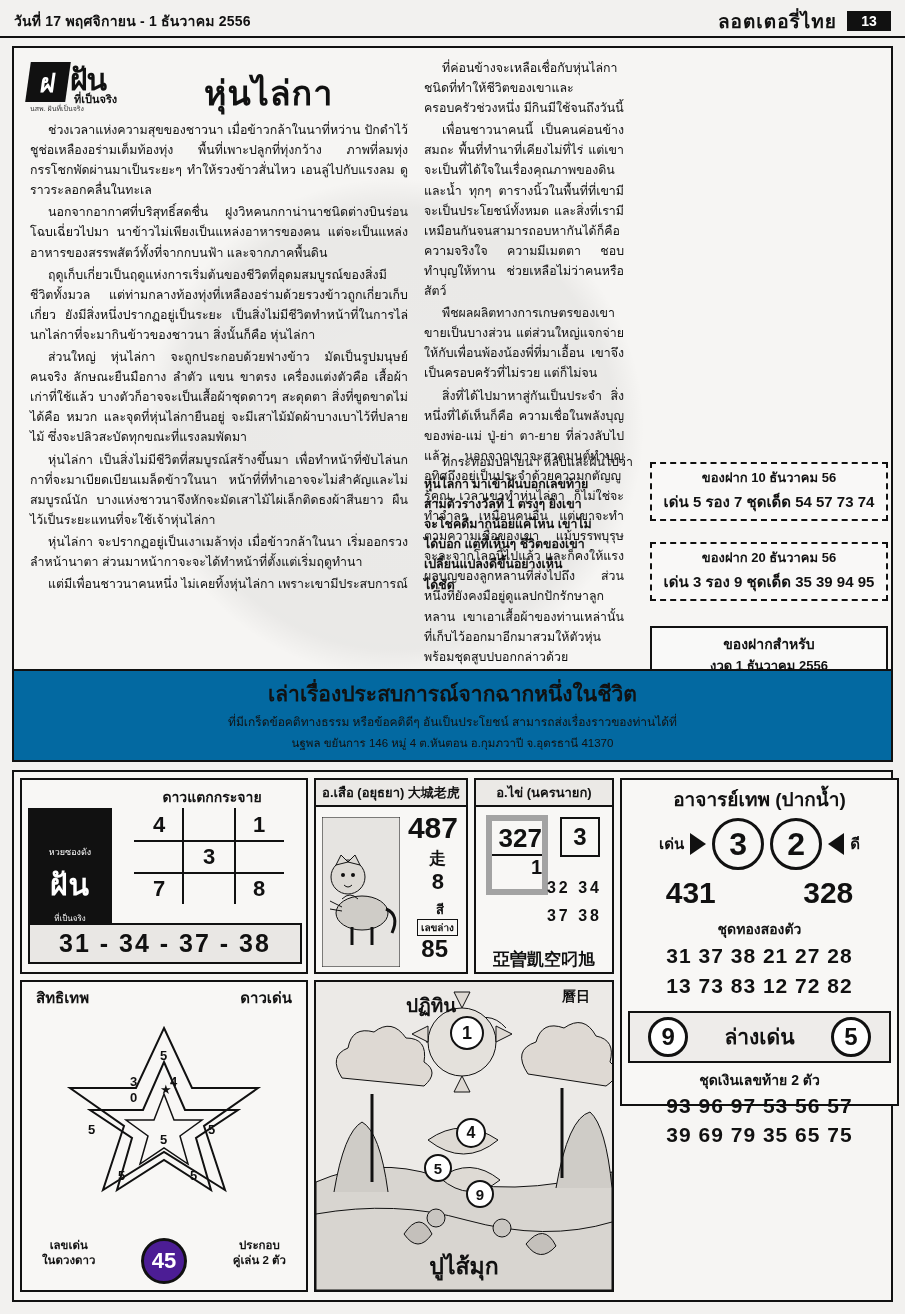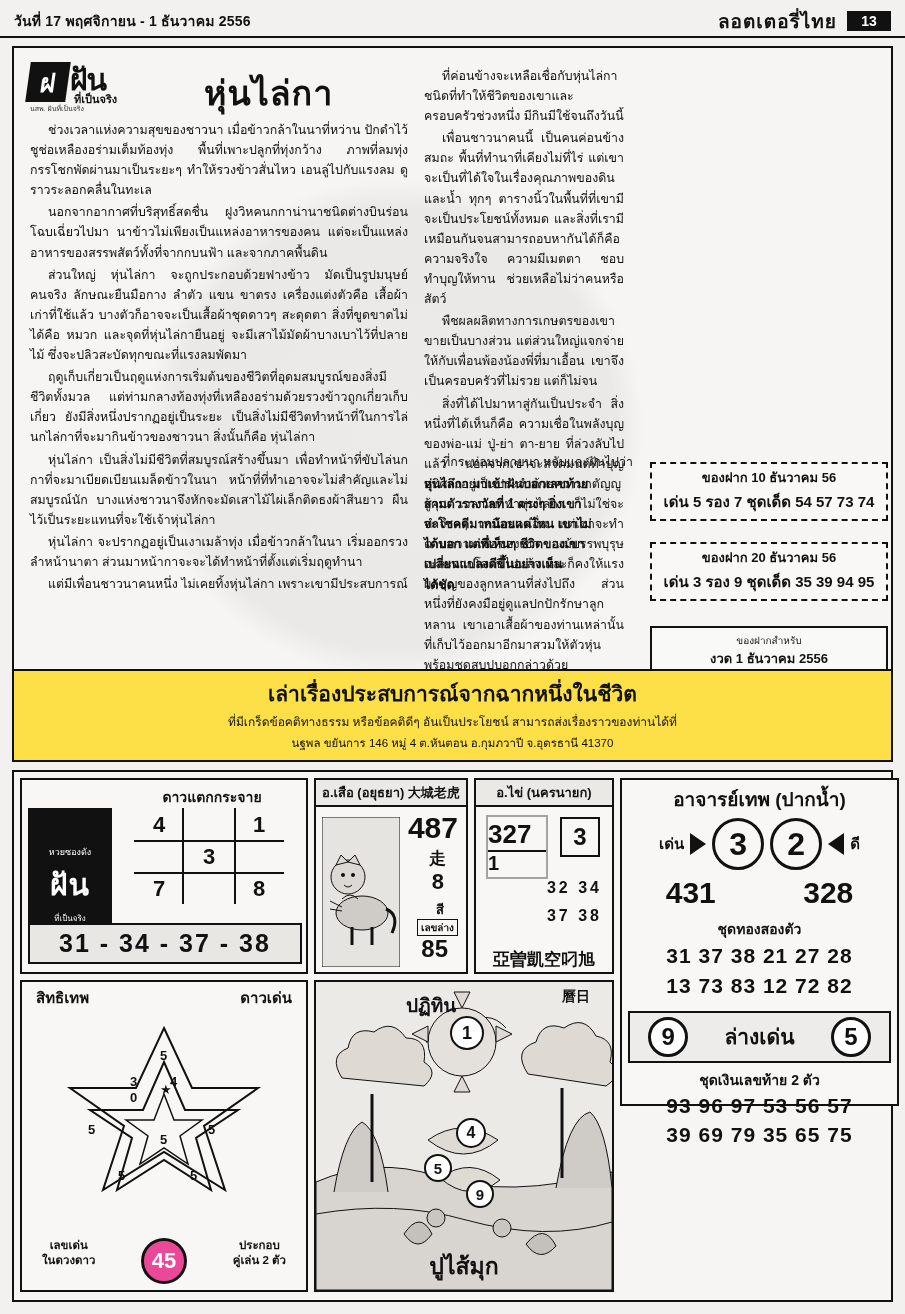--- a/index.html
+++ b/index.html
@@ -129,21 +129,20 @@
     line-height: 1.62;
     text-align: justify;
   }
   .col-right {
     position: absolute;
     left: 410px; top: 10px;
     width: 200px;
     font-size: 12.4px;
     line-height: 1.62;
     text-align: justify;
-    margin-top: 8px;
   }
   .col-left p, .col-right p { margin: 0 0 2px 0; text-indent: 18px; }
 
   
   .pred-box {
     position: absolute;
     border: 2px dashed #111;
     background: rgba(255,255,255,0.35);
     text-align: center;
     padding: 3px 4px 5px 4px;
@@ -156,21 +155,21 @@
 
   .guarantee-box {
     position: absolute;
     left: 636px; top: 578px;
     width: 238px;
     border: 2px solid #111;
     background: rgba(255,255,255,0.4);
     text-align: center;
     padding: 5px 4px 8px 4px;
   }
-  .guarantee-box .g-title { font-size: 10px; font-weight: normal; }
+  .guarantee-box .g-title { font-size: 14px; font-weight: bold; }
   .guarantee-box .g-sub { font-size: 13px; font-weight: bold; margin-bottom: 4px;}
   .g-row { display: flex; align-items: center; justify-content: center; gap: 8px; margin-top: 2px;}
   .g-lab { font-size: 12px; font-weight: bold; }
   .g-num { font-size: 19px; font-weight: bold; letter-spacing: 1px; }
   .col-right-lower {
     position: absolute;
     left: 410px; top: 404px;
     width: 218px;
     font-size: 12.4px;
     line-height: 1.62;
@@ -188,21 +187,21 @@
   }
 
   
   .art-footer {
     position: absolute;
     left: 0; bottom: 0;
     width: 100%;
     border-top: 2px solid #111;
     text-align: center;
     padding: 6px 0 8px 0;
-    background: #fde047;
+    background: #0369a1;
   }
   .af-1 { font-size: 21px; font-weight: bold; }
   .af-2 { font-size: 12px; margin-top: 2px;}
   .af-3 { font-size: 11.5px; margin-top: 3px;}
 
   
   .bottom-panel {
     position: relative;
     margin: 8px 12px 10px 12px;
     border: 2px solid #111;
@@ -275,23 +274,23 @@
   .tiger-art {
     position: absolute; left: 6px; top: 10px;
     width: 78px; height: 150px;
   }
 
   
   #blk-egg { left: 460px; top: 6px; width: 140px; height: 196px; }
   .egg-body { position: relative; height: 168px; }
   .egg-frac {
     position: absolute; left: 10px; top: 8px;
-    width: 62px; text-align: left;
-    border: 2px solid #a3a3a3;
-    padding: 2px 0 2px 0;
+    width: 62px; text-align: right;
+    border: 6px solid #a3a3a3;
+    padding: 2px 0 10px 0;
   }
   .egg-frac .top { font-size: 26px; font-weight: bold; border-bottom: 2px solid #111;}
   .egg-frac .bot { font-size: 20px; font-weight: bold; }
   .egg-box3 {
     position: absolute; left: 84px; top: 10px;
     width: 40px; height: 40px;
     border: 2px solid #111;
     display: flex; align-items: center; justify-content: center;
     font-size: 24px; font-weight: bold;
   }
@@ -368,21 +367,21 @@
     position: absolute; font-size: 13px; font-weight: bold;
   }
   .star-foot {
     position: absolute; bottom: 6px; left: 0; width: 100%;
     display: flex; align-items: flex-start; justify-content: space-between;
     padding: 0 20px;
   }
   .sf-left, .sf-right { font-size: 11.5px; font-weight: bold; text-align: center; line-height: 1.3;}
   .circ-45 {
     width: 46px; height: 46px; border-radius: 50%;
-    border: 3px solid #111; background: #ec4899; color: #fff;
+    border: 3px solid #111; background: #4c1d95; color: #fff;
     display: flex; align-items: center; justify-content: center;
     font-size: 22px; font-weight: bold;
   }
 
   
   #blk-cal { left: 300px; top: 208px; width: 300px; height: 312px; }
   .cal-art { position: relative; width: 100%; height: 100%; overflow: hidden; background: #ec4899;}
   .cal-top-label {
     position: absolute; left: 90px; top: 8px;
     font-size: 19px; font-weight: bold;
@@ -442,22 +441,22 @@
       <div class="logo-word">ฝัน</div>
       <div class="logo-sub">ที่เป็นจริง</div>
       <div class="logo-tiny">นสพ. ฝันที่เป็นจริง</div>
     </div>
 
     <div class="article-title">หุ่นไล่กา</div>
 
     <div class="col-left">
       <p>ช่วงเวลาแห่งความสุขของชาวนา เมื่อข้าวกล้าในนาที่หว่าน ปักดำไว้ ชูช่อเหลืองอร่ามเต็มท้องทุ่ง พื้นที่เพาะปลูกที่ทุ่งกว้าง ภาพที่ลมทุ่งกรรโชกพัดผ่านมาเป็นระยะๆ ทำให้รวงข้าวสั่นไหว เอนลู่ไปกับแรงลม ดูราวระลอกคลื่นในทะเล</p>
       <p>นอกจากอากาศที่บริสุทธิ์สดชื่น ฝูงวิหคนกกาน่านาชนิดต่างบินร่อนโฉบเฉี่ยวไปมา นาข้าวไม่เพียงเป็นแหล่งอาหารของคน แต่จะเป็นแหล่งอาหารของสรรพสัตว์ทั้งที่จากกบนฟ้า และจากภาคพื้นดิน</p>
+      <p>ฤดูเก็บเกี่ยวเป็นฤดูแห่งการเริ่มต้นของชีวิตที่อุดมสมบูรณ์ของสิ่งมีชีวิตทั้งมวล แต่ท่ามกลางท้องทุ่งที่เหลืองอร่ามด้วยรวงข้าวถูกเกี่ยวเก็บเกี่ยว ยังมีสิ่งหนึ่งปรากฏอยู่เป็นระยะ เป็นสิ่งไม่มีชีวิตทำหน้าที่ในการไล่นกไล่กาที่จะมากินข้าวของชาวนา สิ่งนั้นก็คือ หุ่นไล่กา</p>
       <p>ส่วนใหญ่ หุ่นไล่กา จะถูกประกอบด้วยฟางข้าว มัดเป็นรูปมนุษย์คนจริง ลักษณะยืนมือกาง ลำตัว แขน ขาตรง เครื่องแต่งตัวคือ เสื้อผ้าเก่าที่ใช้แล้ว บางตัวก็อาจจะเป็นเสื้อผ้าชุดดาวๆ สะดุดตา สิ่งที่ขูดขาดไม่ได้คือ หมวก และจุดที่หุ่นไล่กายืนอยู่ จะมีเสาไม้มัดผ้าบางเบาไว้ที่ปลายไม้ ซึ่งจะปลิวสะบัดทุกขณะที่แรงลมพัดมา</p>
-      <p>ฤดูเก็บเกี่ยวเป็นฤดูแห่งการเริ่มต้นของชีวิตที่อุดมสมบูรณ์ของสิ่งมีชีวิตทั้งมวล แต่ท่ามกลางท้องทุ่งที่เหลืองอร่ามด้วยรวงข้าวถูกเกี่ยวเก็บเกี่ยว ยังมีสิ่งหนึ่งปรากฏอยู่เป็นระยะ เป็นสิ่งไม่มีชีวิตทำหน้าที่ในการไล่นกไล่กาที่จะมากินข้าวของชาวนา สิ่งนั้นก็คือ หุ่นไล่กา</p>
       <p>หุ่นไล่กา เป็นสิ่งไม่มีชีวิตที่สมบูรณ์สร้างขึ้นมา เพื่อทำหน้าที่ขับไล่นกกาที่จะมาเบียดเบียนเมล็ดข้าวในนา หน้าที่ที่ทำเอาจจะไม่สำคัญและไม่สมบูรณ์นัก บางแห่งชาวนาจึงหักจะมัดเสาไม้ไผ่เล็กติดธงผ้าสีนยาว ผืนไว้เป็นระยะแทนที่จะใช้เจ้าหุ่นไล่กา</p>
       <p>หุ่นไล่กา จะปรากฏอยู่เป็นเงาเมล้าทุ่ง เมื่อข้าวกล้าในนา เริ่มออกรวง ลำหน้านาตา ส่วนมาหน้ากาจะจะได้ทำหน้าที่ตั้งแต่เริ่มฤดูทำนา</p>
       <p>แต่มีเพื่อนชาวนาคนหนึ่ง ไม่เคยทิ้งหุ่นไล่กา เพราะเขามีประสบการณ์</p>
     </div>
 
     <div class="col-right">
       <p>ที่ค่อนข้างจะเหลือเชื่อกับหุ่นไล่กา ชนิดที่ทำให้ชีวิตของเขาและครอบครัวช่วงหนึ่ง มีกินมีใช้จนถึงวันนี้</p>
       <p>เพื่อนชาวนาคนนี้ เป็นคนค่อนข้างสมถะ พื้นที่ทำนาที่เคียงไม่ที่ไร่ แต่เขาจะเป็นที่ได้ใจในเรื่องคุณภาพของดินและน้ำ ทุกๆ ตารางนิ้วในพื้นที่ที่เขามี จะเป็นประโยชน์ทั้งหมด และสิ่งที่เรามีเหมือนกันจนสามารถอบหากันได้ก็คือ ความจริงใจ ความมีเมตตา ชอบทำบุญให้ทาน ช่วยเหลือไม่ว่าคนหรือสัตว์</p>
       <p>พืชผลผลิตทางการเกษตรของเขา ขายเป็นบางส่วน แต่ส่วนใหญ่แจกจ่ายให้กับเพื่อนพ้องน้องพี่ที่มาเอื้อน เขาจึงเป็นครอบครัวที่ไม่รวย แต่ก็ไม่จน</p>
       <p>สิ่งที่ได้ไปมาหาสู่กันเป็นประจำ สิ่งหนึ่งที่ได้เห็นก็คือ ความเชื่อในพลังบุญของพ่อ-แม่ ปู่-ย่า ตา-ยาย ที่ล่วงลับไปแล้ว นอกจากเขาจะสวดมนต์ทำบุญอุทิศถึงอยู่เป็นประจำด้วยความกตัญญูรู้คุณ เวลาเขาทำหุ่นไล่กา ก็ไม่ใช่จะทำจำลๆ เหมือนคนอื่น แต่เขาจะทำตามความเชื่อของเขา แม้บรรพบุรุษจะละจากโลกนี้ไปแล้ว และก็คงให้แรงผลบุญของลูกหลานที่ส่งไปถึง ส่วนหนึ่งที่ยังคงมือยู่ดูแลปกปักรักษาลูกหลาน เขาเอาเสื้อผ้าของท่านเหล่านั้นที่เก็บไว้ออกมาอีกมาสวมให้ตัวหุ่น พร้อมชุดสูบปบอกกล่าวด้วย</p>

